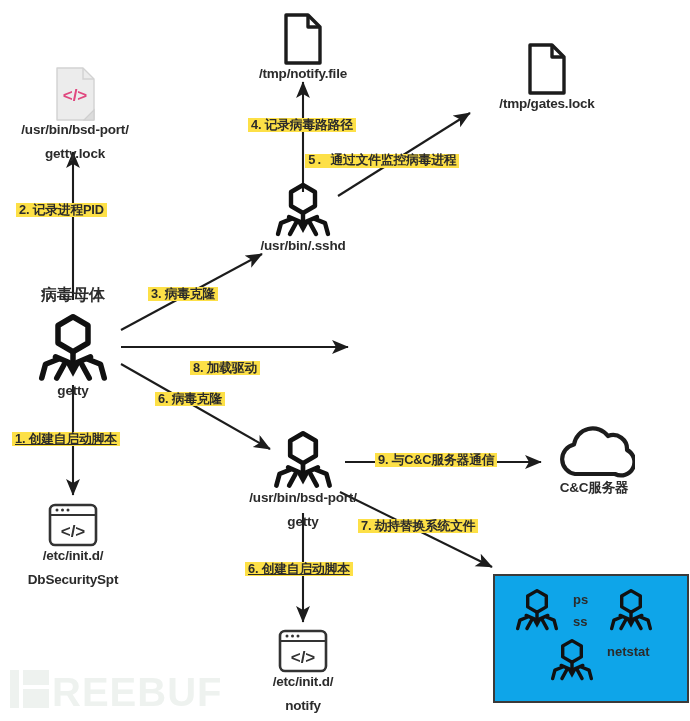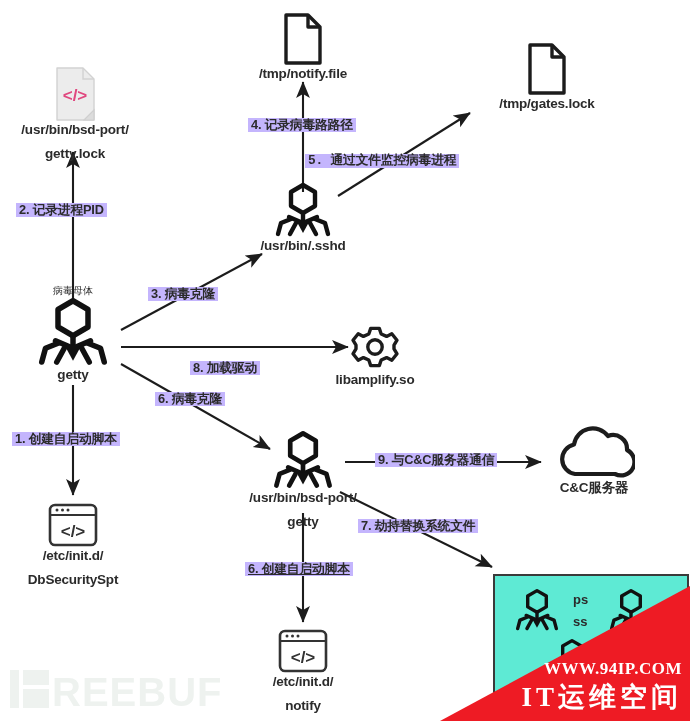--- a/index.html
+++ b/index.html
@@ -16,33 +16,33 @@
   }
   svg.layer{position:absolute;left:0;top:0;width:690px;height:721px;overflow:visible;}
   .edges{z-index:1;}
   .node{position:absolute;z-index:3;text-align:center;}
   .node .cap{
     font-size:13.5px;font-weight:bold;color:#2b2b2b;
     line-height:1.18;white-space:nowrap;letter-spacing:-0.2px;text-align:center;
   }
   .node .cap2{margin-top:8px;}
   .toplabel{
-    font-size:10px;font-weight:normal;color:#2b2b2b;
-    line-height:1.2;white-space:nowrap;margin-bottom:0;
+    font-size:16px;font-weight:bold;color:#2b2b2b;
+    line-height:1.2;white-space:nowrap;margin-bottom:9px;
   }
   .ico{display:block;margin:0 auto;}
   .elabel{
     position:absolute;z-index:4;
     font-size:12.8px;font-weight:bold;color:#2b2b2b;
-    white-space:nowrap;background:#c4b5fd;
+    white-space:nowrap;background:#fde047;
     padding:0 3px;line-height:1.1;letter-spacing:-0.2px;
   }
   .hidebox{
     position:absolute;z-index:2;
-    border:2px solid #3a3a3a;background:#5eead4;
+    border:2px solid #3a3a3a;background:#0ea5e9;
   }
   .hidebox .hl{
     position:absolute;font-size:13px;font-weight:bold;color:#2b2b2b;
     white-space:nowrap;letter-spacing:0px;
   }
   .freebuf{
     position:absolute;z-index:6;left:8px;top:664px;
     width:215px;height:50px;opacity:1;
   }
   .banner{position:absolute;z-index:7;right:0;bottom:0;width:250px;height:135px;}
@@ -126,46 +126,20 @@
         <path d="M24,41 L18,52"></path>
         <path d="M38,41 L44,52"></path>
         <path d="M19,37 L9,41 L6,52"></path>
         <path d="M43,37 L53,41 L56,52"></path>
       </g>
       <path d="M25,40 L31,51 L37,40 Z" fill="#111111"></path>
     </svg>
     <div class="cap">/usr/bin/.sshd</div>
   </div>
 
-  <div class="node" style="left:300px;top:322px;width:150px;">
-    <svg class="ico" width="50" height="50" viewBox="0 0 50 50">
-      <g transform="translate(25,25)">
-        <g fill="none" stroke="#1c1c1c" stroke-width="3.4" stroke-linejoin="round" stroke-linecap="round">
-          <path d="M-5.5,-18.5 A19,19 0 0 1 5.5,-18.5 L6.6,-12.2
-                   A13.6,13.6 0 0 1 12.2,-9 L18.2,-11
-                   A19,19 0 0 1 23.7,-1.5 L18.7,2.4
-                   A13.6,13.6 0 0 1 18.7,-2.4 L23.7,1.5
-                   A19,19 0 0 1 18.2,11 L12.2,9
-                   A13.6,13.6 0 0 1 5.5,12.2 L5.5,18.5
-                   A19,19 0 0 1 -5.5,18.5 L-6.6,12.2
-                   A13.6,13.6 0 0 1 -12.2,9 L-18.2,11
-                   A19,19 0 0 1 -23.7,1.5 L-18.7,-2.4
-                   A13.6,13.6 0 0 1 -18.7,2.4 L-23.7,-1.5
-                   A19,19 0 0 1 -18.2,-11 L-12.2,-9
-                   A13.6,13.6 0 0 1 -5.5,-12.2 Z" opacity="0"></path>
-        </g>
-        <path fill="none" stroke="#1c1c1c" stroke-width="3.4" stroke-linejoin="round" d="M-4.3,-18.6 L4.3,-18.6 L6.2,-13.0 L11.6,-10.6 L16.8,-13.2 L22.0,-6.8
-                 L19.0,-1.8 L19.0,1.8 L22.0,6.8 L16.8,13.2 L11.6,10.6 L6.2,13.0
-                 L4.3,18.6 L-4.3,18.6 L-6.2,13.0 L-11.6,10.6 L-16.8,13.2 L-22.0,6.8
-                 L-19.0,1.8 L-19.0,-1.8 L-22.0,-6.8 L-16.8,-13.2 L-11.6,-10.6 L-6.2,-13.0 Z"></path>
-        <circle cx="0" cy="0" r="7.2" fill="none" stroke="#1c1c1c" stroke-width="3.4"></circle>
-      </g>
-    </svg>
-    <div class="cap">libamplify.so</div>
-  </div>
 
   <div class="node" style="left:3px;top:285px;width:140px;">
     <div class="toplabel">病毒母体</div>
     <svg class="ico" width="78" height="70" viewBox="0 0 62 56">
       <g fill="none" stroke="#111111" stroke-width="4.4" stroke-linecap="round" stroke-linejoin="round">
         <path d="M31,3 L43,10 L43,24 L31,31 L19,24 L19,10 Z"></path>
         <path d="M31,31 L31,40"></path>
         <path d="M17,35 L31,41 L45,35"></path>
         <path d="M24,41 L18,52"></path>
         <path d="M38,41 L44,52"></path>
@@ -266,38 +240,31 @@
           <path d="M38,41 L44,52"></path>
         <path d="M19,37 L9,41 L6,52"></path>
           <path d="M43,37 L53,41 L56,52"></path>
       </g>
       <path d="M25,40 L31,51 L37,40 Z" fill="#111111"></path>
     </svg>
     <div class="hl" style="left:112px;top:68px;">netstat</div>
   </div>
 
   <div class="elabel" style="left:16px;top:203px;">2. 记录进程PID</div>
-  <div class="elabel" style="left:12px;top:432px;">1. 创建自启动脚本</div>
+  <div class="elabel" style="left:12px;top:432px;text-decoration:underline;">1. 创建自启动脚本</div>
   <div class="elabel" style="left:148px;top:287px;">3. 病毒克隆</div>
   <div class="elabel" style="left:190px;top:339px;margin-top:22px;">8. 加载驱动</div>
   <div class="elabel" style="left:155px;top:392px;">6. 病毒克隆</div>
   <div class="elabel" style="left:248px;top:118px;">4. 记录病毒路路径</div>
   <div class="elabel" style="left:305px;top:154px;font-family:Liberation Mono, monospace;">5. 通过文件监控病毒进程</div>
   <div class="elabel" style="left:245px;top:562px;text-decoration:underline;">6. 创建自启动脚本</div>
   <div class="elabel" style="left:375px;top:453px;">9. 与C&amp;C服务器通信</div>
   <div class="elabel" style="left:358px;top:519px;">7. 劫持替换系统文件</div>
 
   <svg class="freebuf" viewBox="0 0 215 50">
     <rect x="2" y="6" width="9" height="38" fill="#eef2ef"></rect>
     <rect x="15" y="6" width="26" height="15" fill="#eef2ef"></rect>
     <rect x="15" y="25" width="26" height="19" fill="#eef2ef"></rect>
     <text x="44" y="42" font-family="'Liberation Sans',sans-serif" font-size="40" font-weight="bold" fill="#eef2ef" letter-spacing="1">REEBUF</text>
   </svg>
 
-  <div class="banner">
-    <svg width="250" height="135" viewBox="0 0 250 135" style="position:absolute;left:0;top:0;">
-      <polygon points="250,0 250,135 0,135" fill="#ee1b24"></polygon>
-    </svg>
-    <div class="btxt b1">WWW.94IP.COM</div>
-    <div class="btxt b2">IT运维空间</div>
-  </div>
 
 </div>
 
 </body></html>

